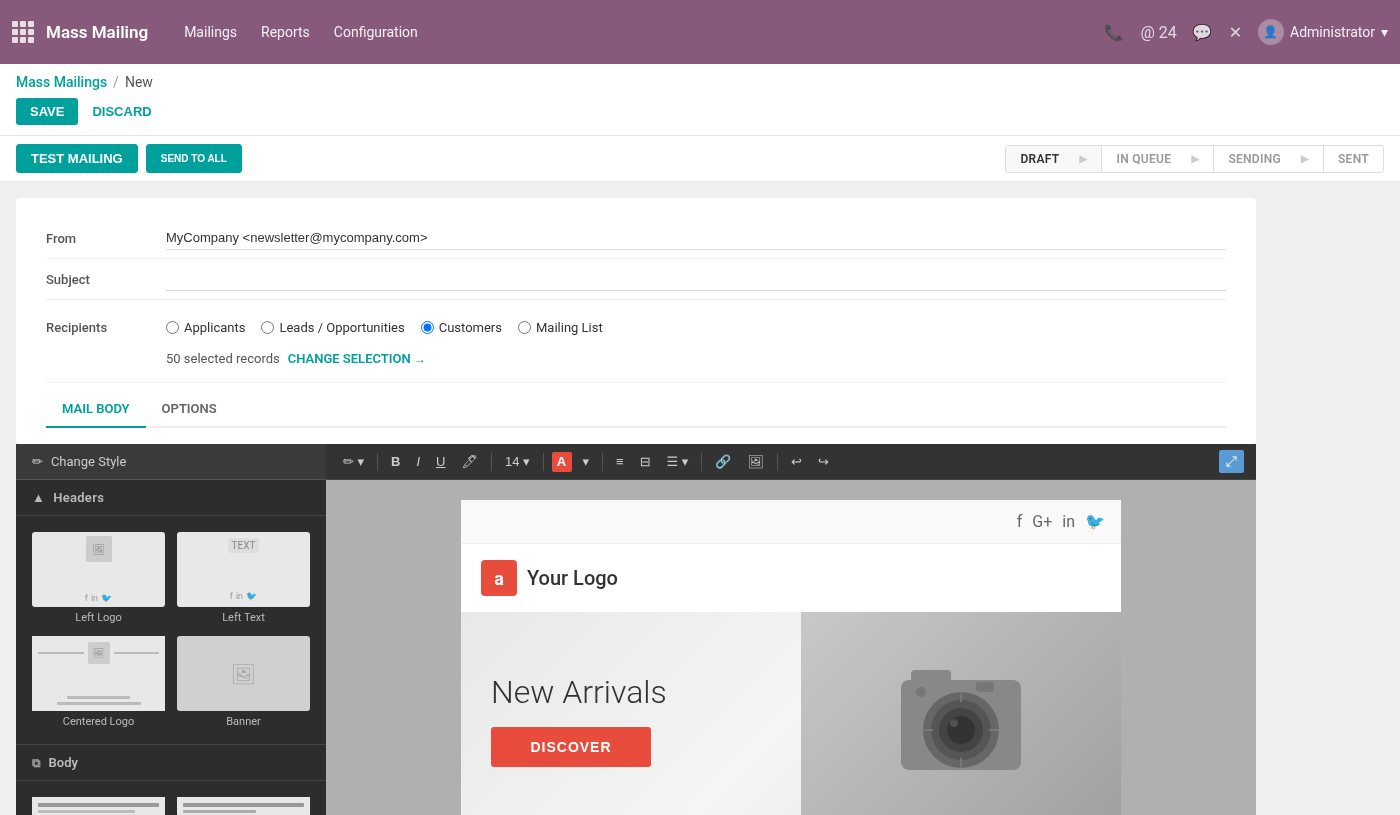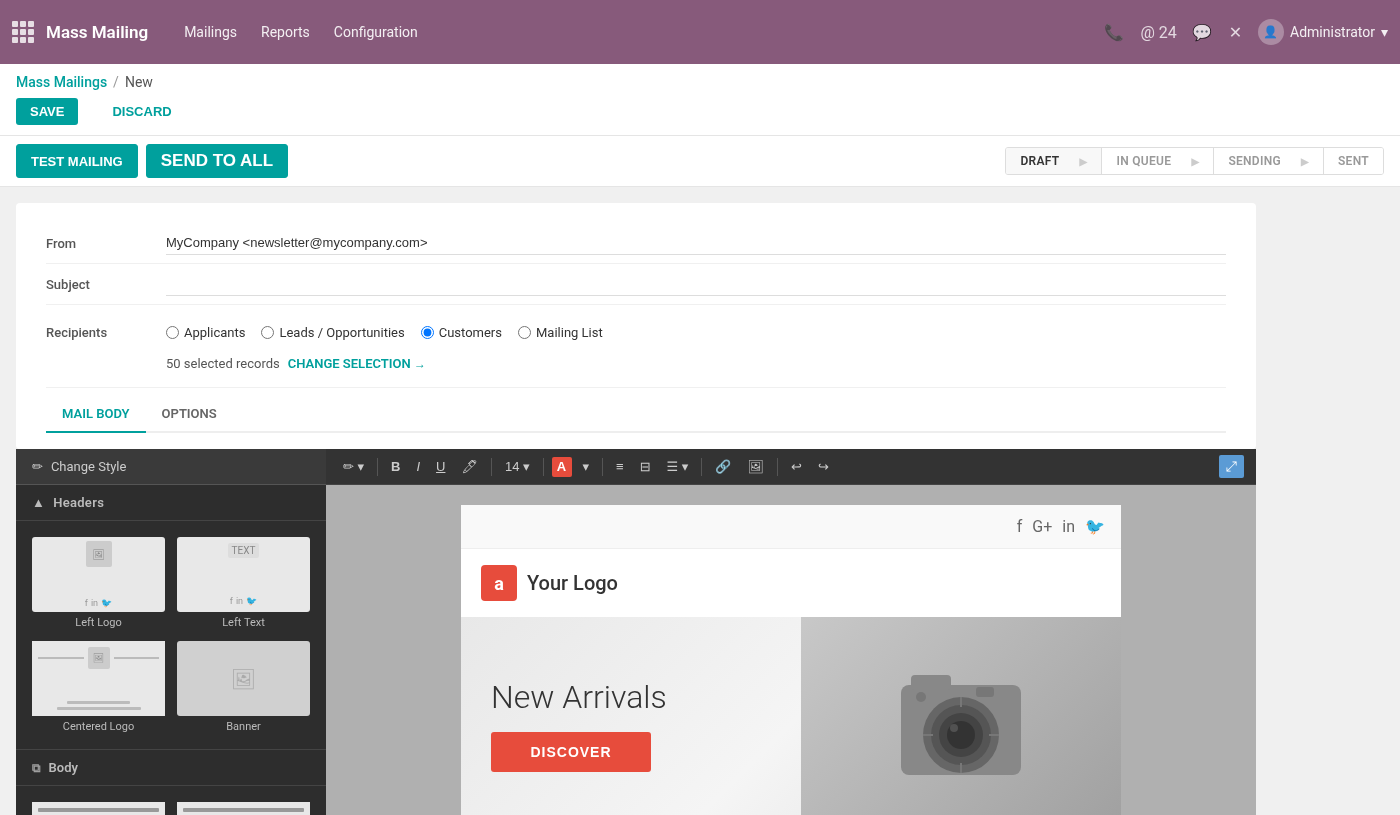--- a/index.html
+++ b/index.html
@@ -91,21 +91,21 @@
       gap: 6px;
       color: #00a09d;
       font-size: 14px;
       margin-bottom: 8px;
     }
     .breadcrumb a { color: #00a09d; text-decoration: none; font-weight: 500; }
     .breadcrumb .sep { color: #999; }
     .breadcrumb .current { color: #555; }
     .action-buttons {
       display: flex;
-      gap: 20px;
+      gap: 0;
       padding-bottom: 10px;
     }
     .btn-save {
       background: #00a09d;
       color: white;
       border: none;
       padding: 6px 14px;
       border-radius: 3px;
       font-size: 13px;
       font-weight: 600;
@@ -147,21 +147,21 @@
       font-weight: 600;
       cursor: pointer;
       text-transform: uppercase;
     }
     .btn-send-all {
       background: #00a09d;
       color: white;
       border: 1px solid #00a09d;
       padding: 6px 14px;
       border-radius: 3px;
-      font-size: 17px;
+      font-size: 10px;
       font-weight: 600;
       cursor: pointer;
       text-transform: uppercase;
     }
     .status-bar {
       display: flex;
       align-items: center;
       border: 1px solid #ddd;
       border-radius: 3px;
       overflow: hidden;

